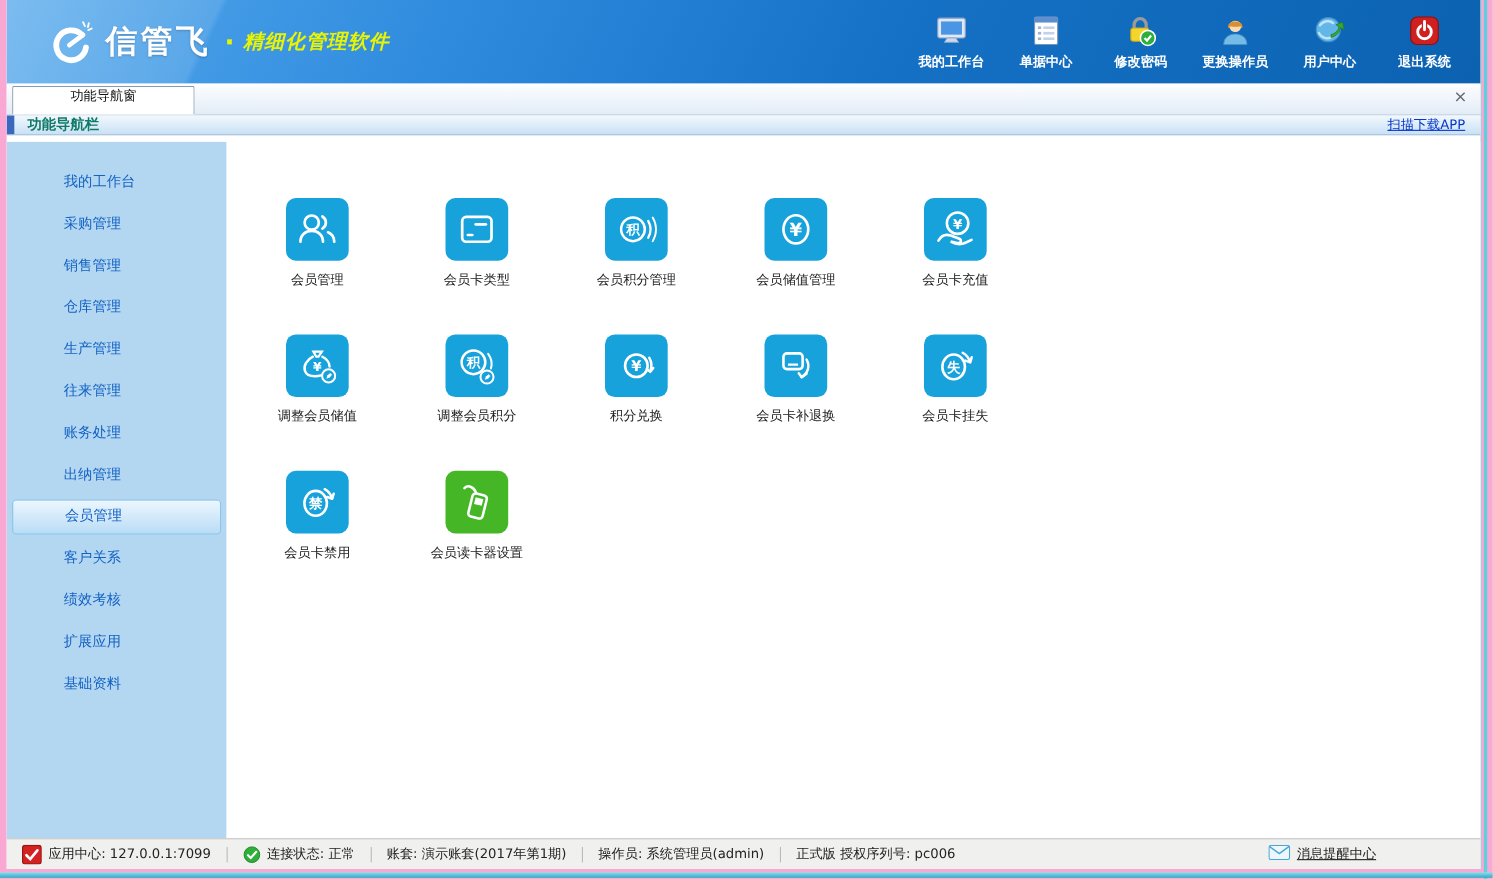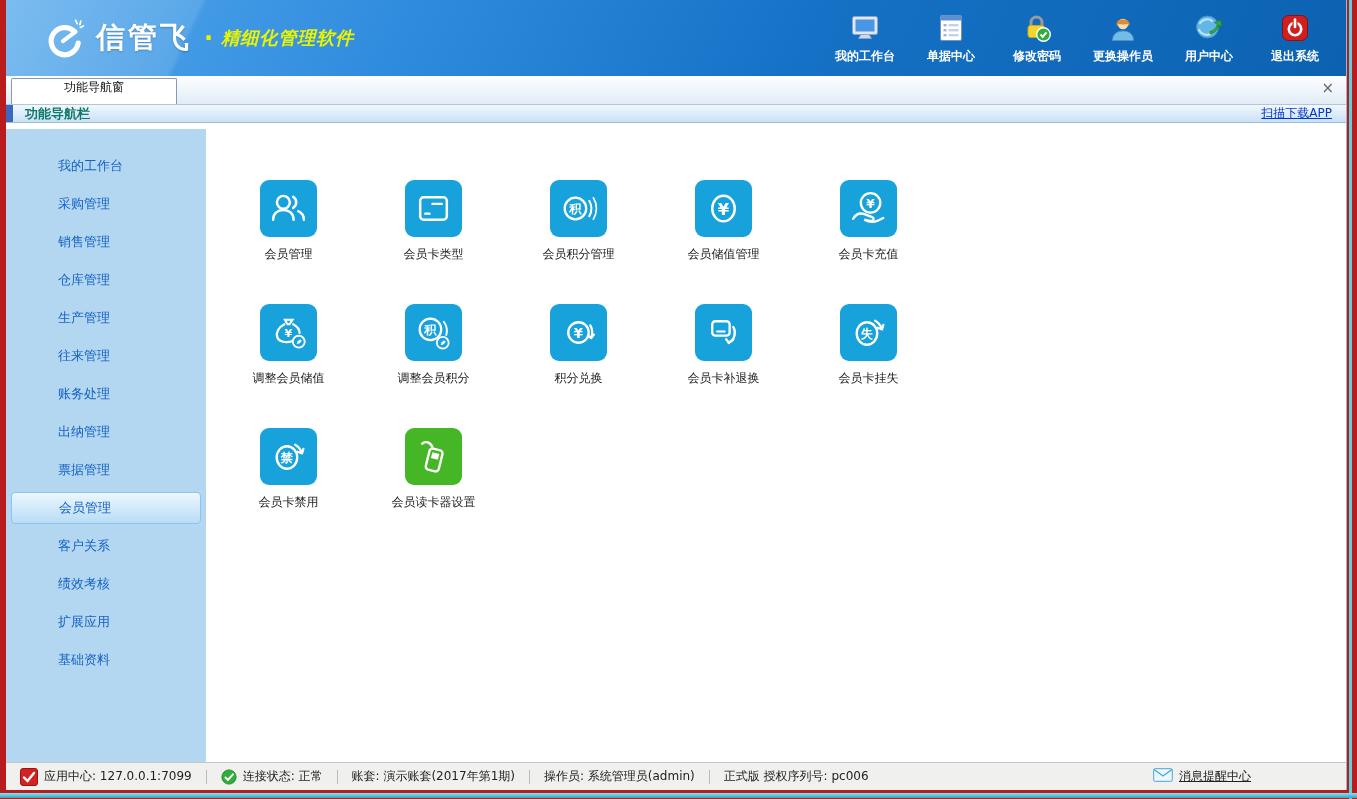--- a/index.html
+++ b/index.html
@@ -1,17 +1,17 @@
 <!DOCTYPE html>
 <html><head>
 <meta charset="utf-8">
 <style>
   * { margin:0; padding:0; box-sizing:border-box; }
   body { font-family:"DejaVu Sans","Liberation Sans",sans-serif; background:#d7e5f0; }
-  #page { position:relative; width:1357px; height:799px; background:#b91c1c; overflow:hidden; }
+  #page { position:relative; width:1357px; height:799px; background:#f9a8d4; overflow:hidden; }
   #teal-right { position:absolute; right:5px; top:0; width:3px; height:100%; background:#5ed0dd; }
   #teal-bottom { position:absolute; left:0; bottom:1px; height:5px; width:100%;
                  background:linear-gradient(#8fdcec,#2fa9c8); }
   #win { position:absolute; left:6px; top:0; width:1341px; height:790px; background:#fff;
          border-right:1px solid #9fb6c8; overflow:hidden; }
 
   
   .header { position:relative; height:76px;
     background:linear-gradient(115deg,#55a9ec 0%,#2f8bde 30%,#1571c5 60%,#0c62b1 100%); overflow:hidden; }
   .header::after { content:""; position:absolute; left:-80px; top:-40px; width:560px; height:200px;
@@ -30,21 +30,21 @@
 
   
   .tabstrip { position:relative; height:29px; background:linear-gradient(#fdfeff,#e2ecf6);
     border-bottom:1px solid #b2c6d9; display:flex; }
   .tab { margin-left:5px; margin-top:2px; width:166px; background:#fff; border:1px solid #8a9aae; border-bottom:none;
     border-radius:2px 2px 0 0; display:flex; align-items:flex-start; justify-content:center; font-size:12px; color:#111; }
   .close-x { position:absolute; right:12px; top:5px; font-size:15px; color:#667; cursor:pointer; line-height:1; }
 
   
   .navbar { position:relative; height:18px; background:linear-gradient(#f2f8fd,#c9e1f5);
-    border-bottom:1px solid #9fbcd8; display:flex; align-items:flex-start; }
+    border-bottom:1px solid #9fbcd8; display:flex; align-items:flex-end; }
   .nav-accent { width:7px; height:100%; background:#3b67bd; margin-right:12px; }
   .nav-title { font-size:13px; font-weight:bold; color:#0f7a67; }
   .nav-link { position:absolute; right:14px; font-size:12px; color:#0436c8; text-decoration:underline; cursor:pointer; }
 
   
   .bodyarea { position:absolute; left:0; top:129px; right:0; bottom:28px; display:flex; }
   .sidebar { width:200px; background:#b4d7f1; padding-top:18px; flex-shrink:0; }
   .side-item { height:38px; line-height:38px; padding-left:52px; font-size:13px; color:#1462c4; cursor:pointer; white-space:nowrap; }
   .side-item.selected { height:32px; line-height:30px; margin:3px 5px; padding-left:47px;
     background:linear-gradient(#ecf7fe,#b9dcf6); border:1px solid #8cc6ee; border-radius:4px; }
@@ -171,21 +171,20 @@
     <div class="bodyarea">
       <div class="sidebar">
           <div class="side-item">我的工作台</div>
           <div class="side-item">采购管理</div>
           <div class="side-item">销售管理</div>
           <div class="side-item">仓库管理</div>
           <div class="side-item">生产管理</div>
           <div class="side-item">往来管理</div>
           <div class="side-item">账务处理</div>
           <div class="side-item">出纳管理</div>
-          <div class="side-item">票据管理</div>
           <div class="side-item selected">会员管理</div>
           <div class="side-item">客户关系</div>
           <div class="side-item">绩效考核</div>
           <div class="side-item">扩展应用</div>
           <div class="side-item">基础资料</div>
         </div>
       <div class="content">
         <div class="grid">
             <div class="cell">
               <div class="tile" style="background: rgb(24, 162, 220);">

